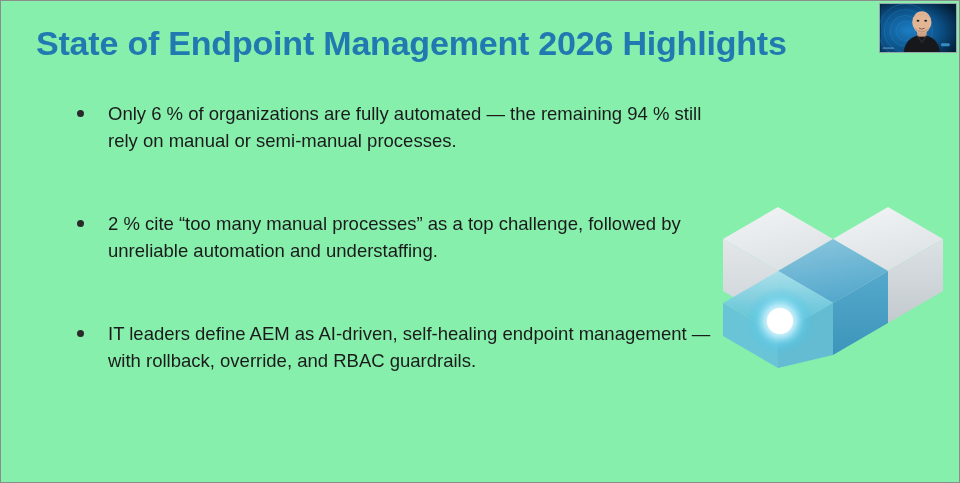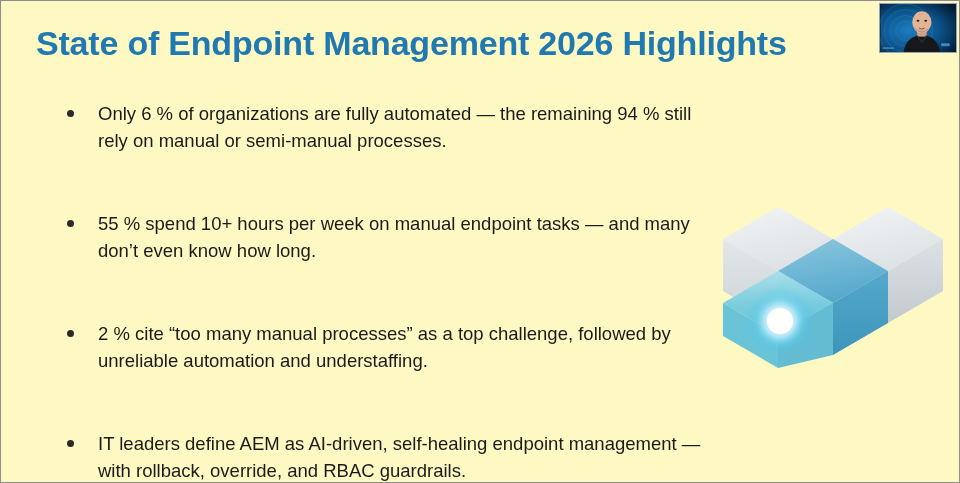--- a/index.html
+++ b/index.html
@@ -13,21 +13,21 @@
     overflow: hidden;
     font-family: "Liberation Sans", sans-serif;
   }
 
   
   .slide {
     position: relative;
     width: 960px;
     height: 483px;
     box-sizing: border-box;
-    background: #fef9c3;
+    background: #86efac;
     border: 1px solid #8d8d8d;
     overflow: hidden;
   }
 
   
   .slide-title {
     position: absolute;
     left: 35px;
     top: 22px;
     width: 845px;
@@ -35,21 +35,21 @@
     line-height: 40px;
     font-weight: bold;
     letter-spacing: -0.2px;
     color: #2079b0;
     white-space: nowrap;
   }
 
   
   .bullets {
     position: absolute;
-    left: 62px;
+    left: 72px;
     top: 100px;
     width: 640px;
     margin: 0;
     padding: 0;
     list-style: none;
   }
   .bullet-item {
     position: relative;
     padding-left: 35px;
     margin-bottom: 57px;
@@ -100,24 +100,20 @@
 
   <div class="slide-title">State of Endpoint Management 2026 Highlights</div>
 
   <ul class="bullets">
 
     <li class="bullet-item">
       <span class="bullet-dot"></span>
       <span class="bullet-text">Only 6 % of organizations are fully automated — the remaining 94 % still rely on manual or semi-manual processes.</span>
     </li>
 
-    <li class="bullet-item">
-      <span class="bullet-dot"></span>
-      <span class="bullet-text">55 % spend 10+ hours per week on manual endpoint tasks — and many don’t even know how long.</span>
-    </li>
 
     <li class="bullet-item">
       <span class="bullet-dot"></span>
       <span class="bullet-text">2 % cite “too many manual processes” as a top challenge, followed by unreliable automation and understaffing.</span>
     </li>
 
     <li class="bullet-item">
       <span class="bullet-dot"></span>
       <span class="bullet-text">IT leaders define AEM as AI-driven, self-healing endpoint management — with rollback, override, and RBAC guardrails.</span>
     </li>

